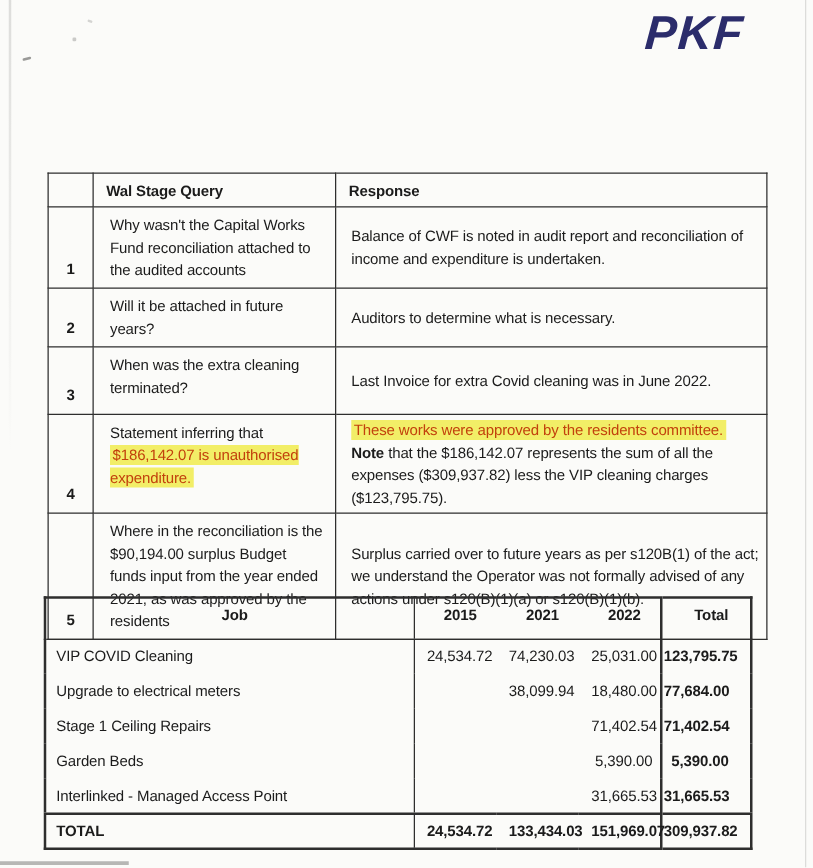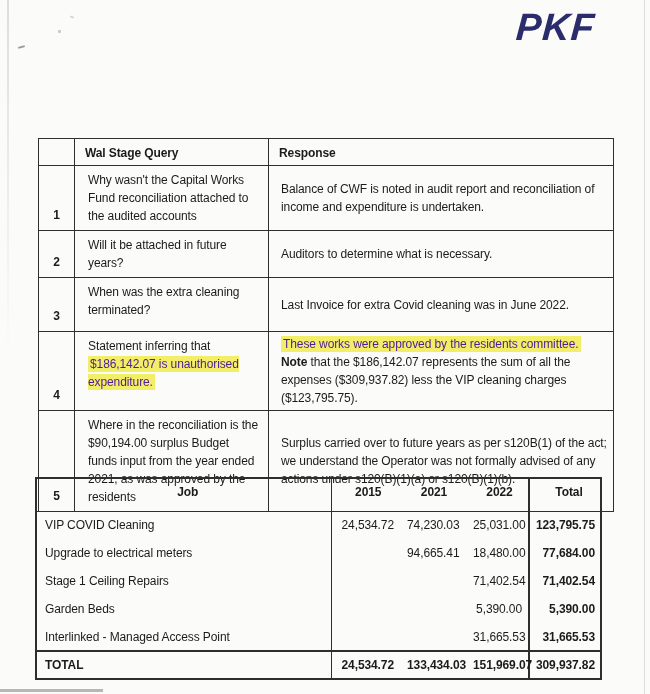--- a/index.html
+++ b/index.html
@@ -40,41 +40,41 @@
   .qtable td,.qtable th{border:1.5px solid #2e2e2e;}
   .qtable .c-num{width:36px;}
   .qtable .c-query{width:194px;}
   .qtable .c-resp{width:345px;}
   .qtable th{font-weight:bold;text-align:left;vertical-align:top;padding:5px 6px 2px 10px;}
   .qtable .hdr{height:27px;}
   .qtable .num{vertical-align:bottom;text-align:center;font-weight:bold;padding:0 2px 6px 2px;}
   .qtable .q{vertical-align:top;padding:5px 8px 5px 13px;}
   .qtable .r{vertical-align:middle;padding:3px 6px 3px 12px;}
   .r1{height:63px;} .r2{height:26px;} .r3{height:54px;} .r4{height:64px;} .r5{height:83px;}
-  .hl{background:#f2ee67;color:#4c1d95;padding:1px 2px;}
+  .hl{background:#f2ee67;color:#c2410c;padding:1px 2px;}
   .note{font-weight:bold;}
 
   
   .ctable{
     position:absolute;left:35px;top:477px;width:565px;
     font-size:12px;letter-spacing:-0.1px;
     border:2px solid #2e2e2e;
   }
   .ctable td,.ctable th{border:0;}
   .ctable .c-job{width:295px;}
   .ctable .c-y{width:66px;}
   .ctable .c-tot{width:72px;}
   .ctable .hrow{height:33px;}
   .ctable .hrow th{font-weight:bold;text-align:center;vertical-align:top;
     padding:6px 0 0 8px;border-bottom:1.5px solid #2e2e2e;}
   .ctable .brow{height:28px;}
   .ctable .brow td{vertical-align:middle;}
   .ctable .job{text-align:left;padding-left:8px;}
   .ctable .val{text-align:right;padding-right:6px;padding-left:10px;}
-  .ctable .tot{text-align:right;padding-right:5px;font-weight:bold;}
+  .ctable .tot{text-align:right;padding-right:17px;font-weight:bold;}
   .ctable .grp{border-left:1.5px solid #2e2e2e;}
   .ctable .totcol{border-left:2px solid #2e2e2e;}
   .ctable .trow{height:28px;}
   .ctable .trow td{border-top:2px solid #2e2e2e;font-weight:bold;vertical-align:middle;}
 </style>
 </head>
 <body>
 
 <div class="page">
 
@@ -153,21 +153,21 @@
     <tr class="brow">
       <td class="job">VIP COVID Cleaning</td>
       <td class="val grp">24,534.72</td>
       <td class="val">74,230.03</td>
       <td class="val">25,031.00</td>
       <td class="tot totcol">123,795.75</td>
     </tr>
     <tr class="brow">
       <td class="job">Upgrade to electrical meters</td>
       <td class="val grp"></td>
-      <td class="val">94,665.41</td>
+      <td class="val">38,099.94</td>
       <td class="val">18,480.00</td>
       <td class="tot totcol">77,684.00</td>
     </tr>
     <tr class="brow">
       <td class="job">Stage 1 Ceiling Repairs</td>
       <td class="val grp"></td>
       <td class="val"></td>
       <td class="val">71,402.54</td>
       <td class="tot totcol">71,402.54</td>
     </tr>

